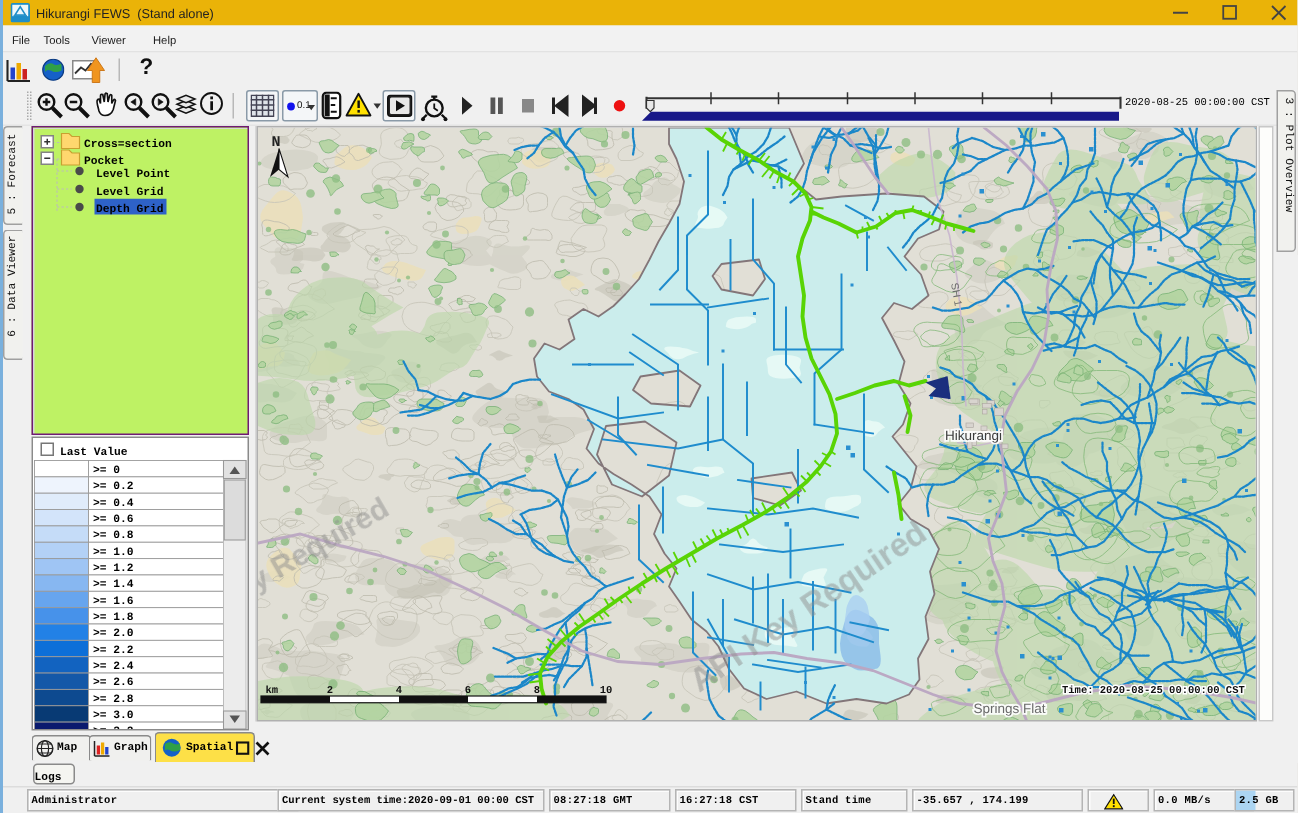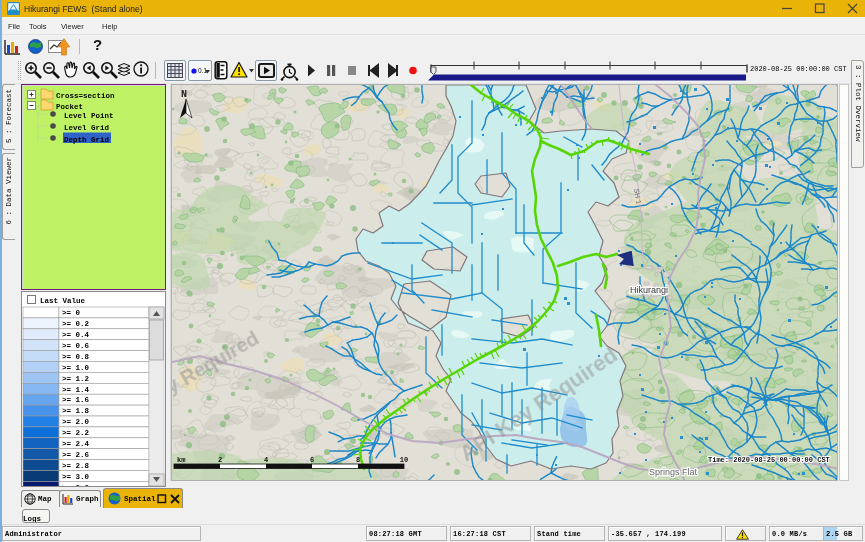--- a/index.html
+++ b/index.html
@@ -2113,35 +2113,36 @@
 </div>
 <div class="btab" style="left:59px;top:490px;width:42px;height:17px">
  <svg style="position:absolute;left:2px;top:2px" width="12" height="12" viewBox="0 0 12 12">
   <path d="M1,1 v10 M1,11 h10" stroke="#222" stroke-width="1"></path>
   <rect x="2.5" y="4" width="2.2" height="6" fill="#dd2222"></rect>
   <rect x="5.3" y="2" width="2.2" height="8" fill="#eeaa00"></rect>
   <rect x="8.1" y="5" width="2.2" height="5" fill="#2244cc"></rect>
  </svg>
  <span class="tlabel" style="position:absolute;left:16px;top:4px">Graph</span>
 </div>
-<div class="btab" style="left:103px;top:488px;width:80px;height:20px;background:#eab308">
+<div class="btab" style="left:103px;top:488px;width:67px;height:20px;background:#fde047">
  <svg style="position:absolute;left:4px;top:3px" width="13" height="13" viewBox="0 0 13 13">
   <circle cx="6.5" cy="6.5" r="6" fill="#1560c8"></circle>
   <path d="M2,4 Q5,2 7,3.5 Q10,5 12,3.5 L12,8 Q8,10 5,8 Q3,7 2,8.5 Z" fill="#2fa048"></path>
  </svg>
  <span class="tlabel" style="position:absolute;left:20px;top:6px">Spatial</span>
  <svg style="position:absolute;left:53px;top:5px" width="24" height="10" viewBox="0 0 24 10">
   <rect x="1" y="1" width="7.5" height="7.5" fill="none" stroke="#111" stroke-width="1.4"></rect>
   <path d="M14,1 l8,8 M22,1 l-8,8" stroke="#111" stroke-width="1.8"></path>
  </svg>
 </div>
 <div class="abs" id="logs"><span class="tlabel">Logs</span></div>
 
 <div class="abs" id="status">
- <div class="cell" style="left:2px;width:199px;letter-spacing:0.2px">Administrator</div>
+ <div class="cell" style="left:18px;width:181px;letter-spacing:0.2px">Administrator</div>
+ <div class="cell" style="left:185px;width:178px">Current system time:2020-09-01 00:00 CST</div>
  <div class="cell" style="left:366px;width:81px;letter-spacing:0.2px">08:27:18 GMT</div>
  <div class="cell" style="left:450px;width:81px;letter-spacing:0.2px">16:27:18 CST</div>
  <div class="cell" style="left:534px;width:71px;letter-spacing:0.2px">Stand time</div>
  <div class="cell" style="left:608px;width:114px;letter-spacing:0.2px">-35.657 , 174.199</div>
  <div class="cell" style="left:725px;width:41px">
   <svg style="position:absolute;left:10px;top:2px" width="13" height="11" viewBox="0 0 13 11">
    <path d="M6.5,0.8 L12.4,10.2 H0.6 Z" fill="#ffe000" stroke="#111" stroke-width="0.8"></path>
    <rect x="5.9" y="3.4" width="1.2" height="3.6" fill="#111"></rect>
    <rect x="5.9" y="7.8" width="1.2" height="1.3" fill="#111"></rect>
   </svg>

